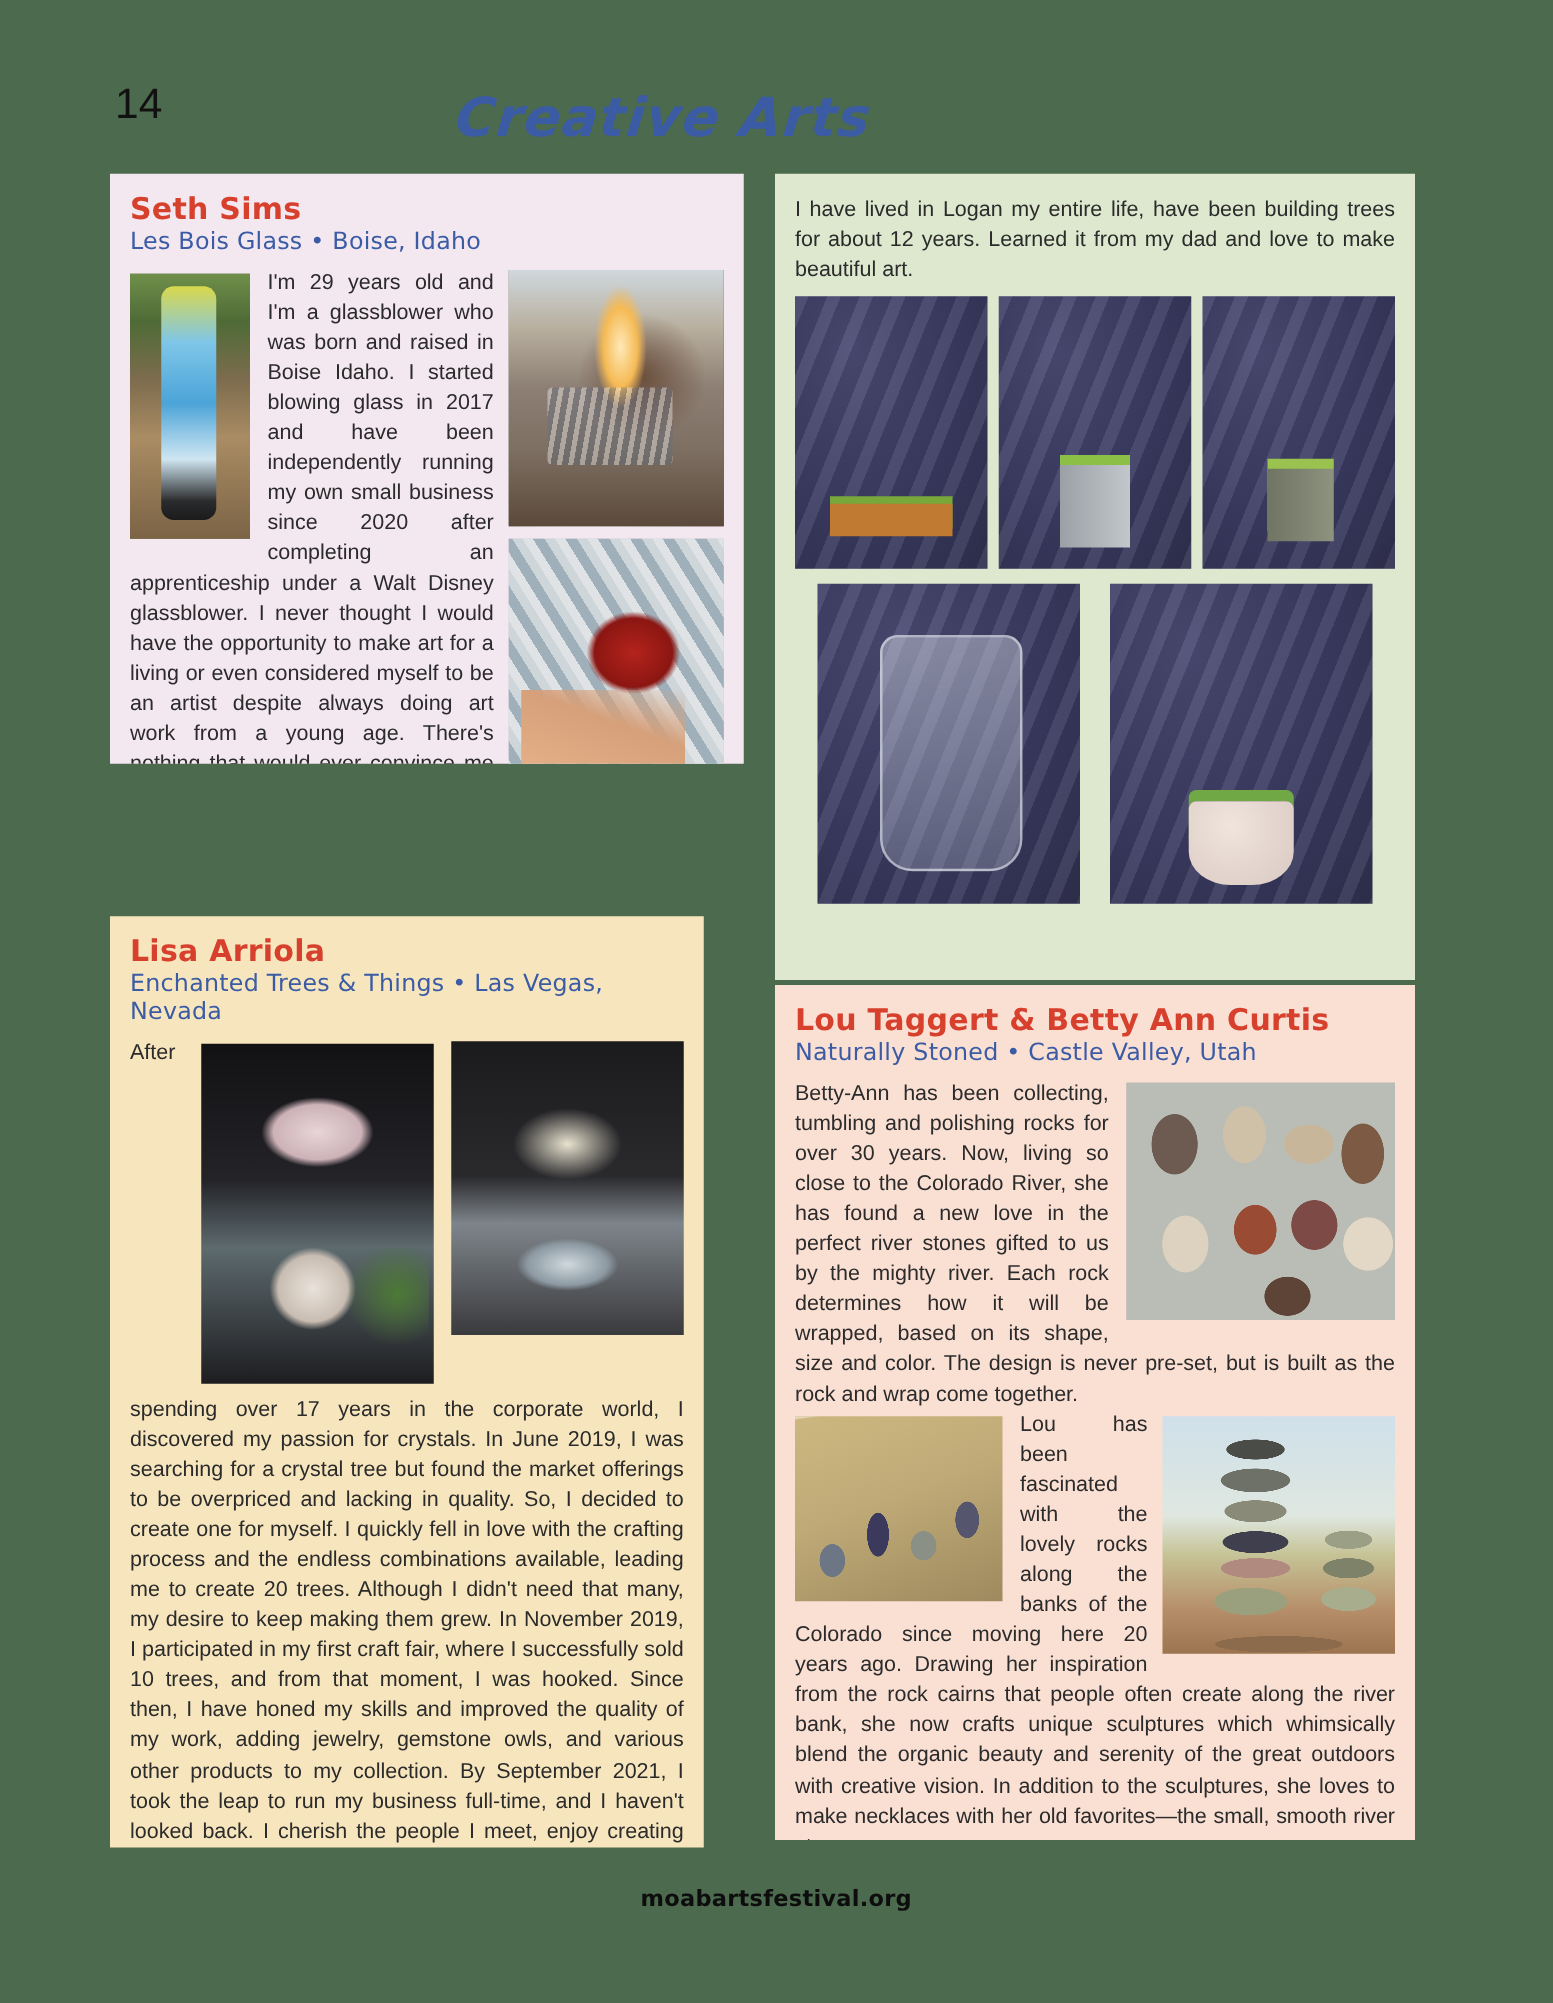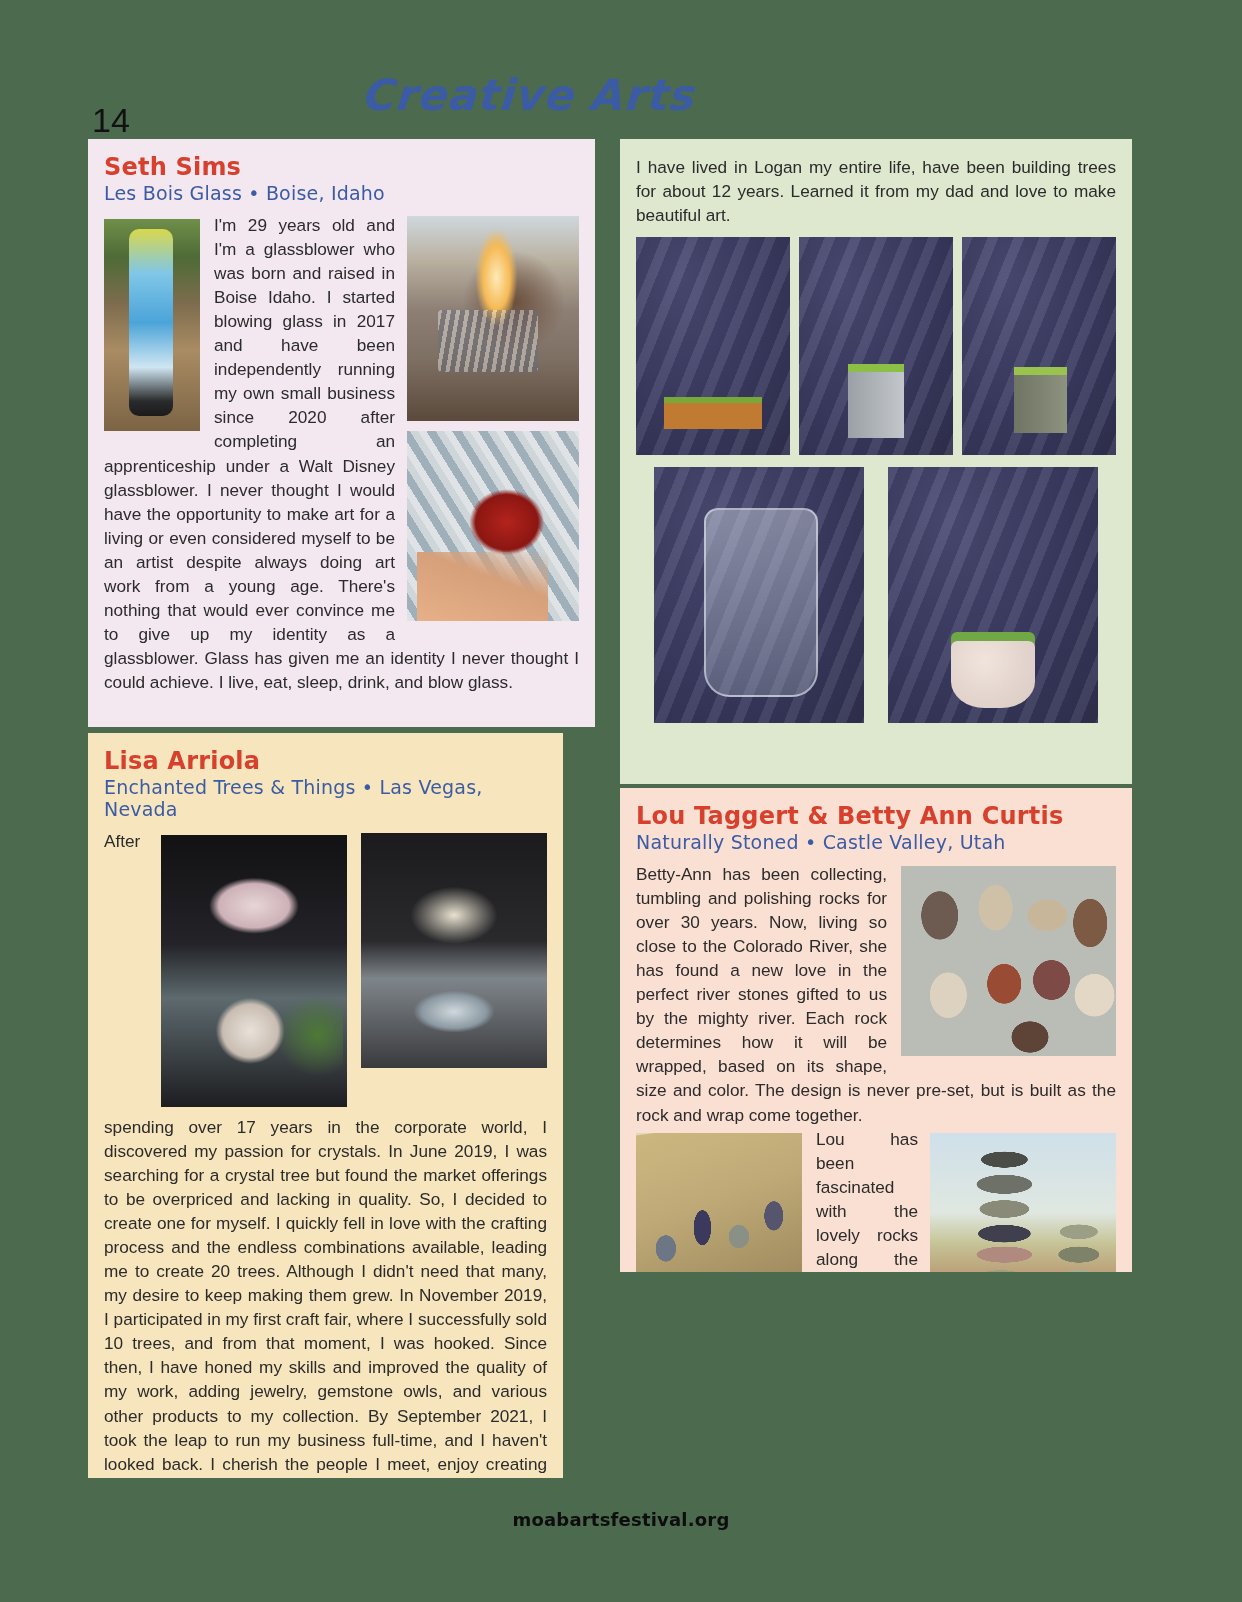--- a/index.html
+++ b/index.html
@@ -18,21 +18,20 @@
 
   
   .page-number {
     position: absolute;
     left: 92px; top: 64px;
     font-size: 34px;
     font-weight: 400;
     color: #111;
     letter-spacing: 0px;
     font-family: "Liberation Sans", sans-serif;
-    margin-top: 37px;
   }
   .section-title {
     position: absolute;
     left: 0; right: 0; top: 70px;
     text-align: center;
     font-size: 43px;
     color: #3b5ba5;
     font-style: italic;
     font-weight: bold;
     font-family: "DejaVu Sans", sans-serif;
@@ -71,21 +70,21 @@
     font-family: "Liberation Sans", sans-serif;
     margin: 0;
   }
 
   
   .photo { background-size: cover; background-position: center; }
 
   
   #panel-seth {
     left: 88px; top: 139px;
-    width: 507px; height: 588px;
+    width: 507px; height: 472px;
     background: #f3e7f0;
     padding: 16px 16px 8px 16px;
   }
   #seth-photo-1 {
     float: right;
     width: 172px; height: 205px;
     margin: 3px 0 6px 12px;
     background:
       radial-gradient(ellipse 30px 70px at 52% 30%, #ffe9b8 0%, #f5ba55 45%, rgba(245,186,85,0) 70%),
       radial-gradient(circle at 62% 42%, #6b4f3d 0%, rgba(107,79,61,0) 32%),
@@ -188,21 +187,21 @@
     position: relative;
   }
   #lisa-photo-2::after {
     content:""; position:absolute; right:2%; bottom:6%; width:34%; height:34%;
     background: radial-gradient(circle at 60% 40%, #4d7a36 0%, rgba(77,122,54,0) 62%);
   }
 
   
   #panel-lou {
     left: 620px; top: 788px;
-    width: 512px; height: 484px;
+    width: 512px; height: 684px;
     background: #fadfd3;
     padding: 16px 16px 10px 16px;
   }
   #lou-photo-1 {
     float: right; width: 215px; height: 190px; margin: 4px 0 8px 14px;
     background: #b9bdb5;
     position: relative; overflow: hidden;
   }
   #lou-photo-1::after {
     content:""; position:absolute; inset:0;

